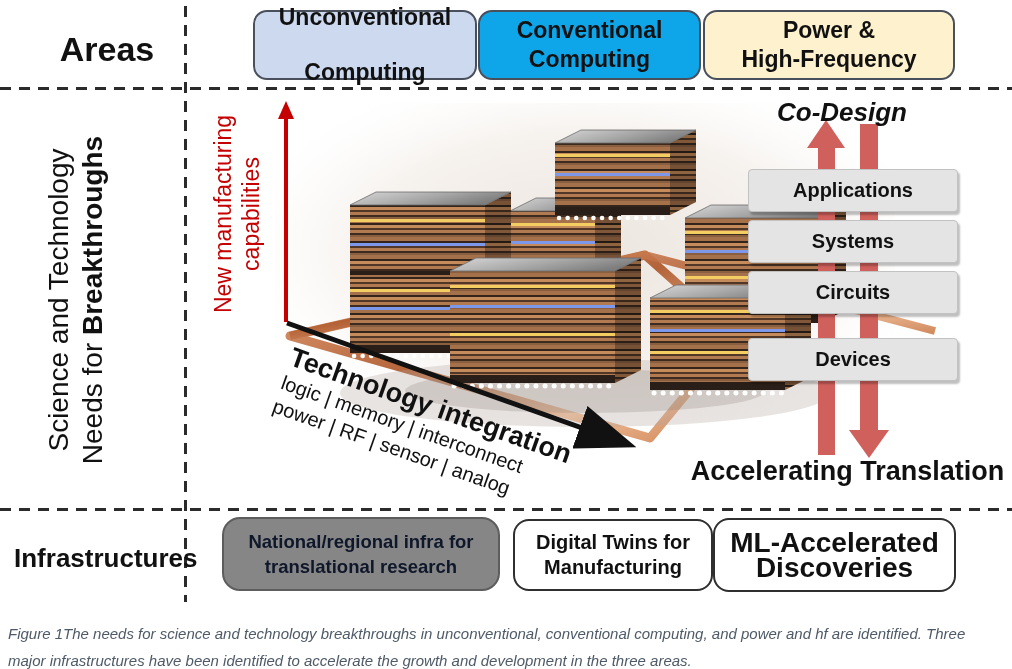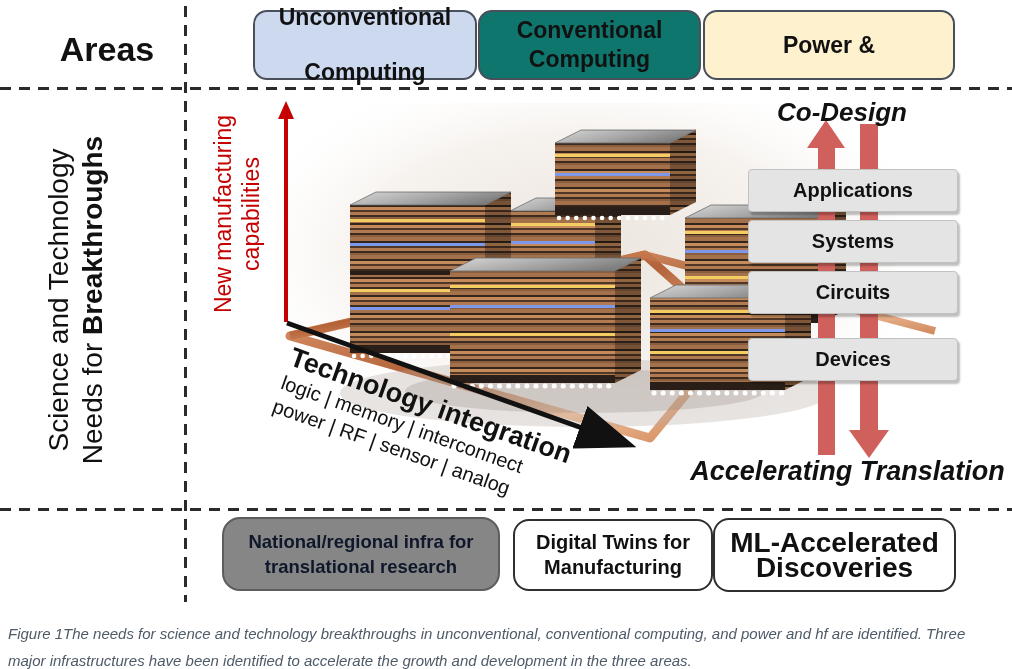--- a/index.html
+++ b/index.html
@@ -13,42 +13,42 @@
   .dash-v{position:absolute;width:3px;
           background:repeating-linear-gradient(180deg,#2b2b2b 0 11px,transparent 11px 19px);}
 
   
   .areas-label{left:42px;top:30px;width:130px;text-align:center;
                font-size:34px;font-weight:bold;}
   .area-box{top:10px;height:70px;border:2px solid #49505c;border-radius:14px;
             display:flex;flex-direction:column;align-items:center;justify-content:center;
             font-size:23px;font-weight:bold;line-height:29px;text-align:center;box-sizing:border-box;}
   .area-blue{left:253px;width:224px;background:#cdd9ee;gap:26px;}
-  .area-green{left:478px;width:223px;background:#0f766e;align-items:center;}
+  .area-green{left:478px;width:223px;background:#0ea5e9;align-items:center;}
   .area-yellow{left:703px;width:252px;background:#fdf2cd;}
 
   
   .side-label{left:-133px;top:265px;width:420px;height:70px;text-align:center;
               font-size:28px;line-height:34px;transform:rotate(-90deg);}
   .side-label b{font-weight:bold;}
 
   
   .yaxis-label{left:127px;top:186px;width:220px;height:56px;text-align:center;
                color:#c40000;font-size:23px;line-height:28px;transform:rotate(-90deg);}
 
   
   .xaxis-block{left:296px;top:342px;transform:rotate(19.5deg);transform-origin:0 0;z-index:4;}
   .xaxis-title{font-size:27px;font-weight:bold;line-height:30px;}
   .xaxis-sub{font-size:20px;line-height:25px;}
 
   
   .codesign{left:722px;top:97px;width:240px;text-align:center;z-index:5;
             font-size:26px;font-weight:bold;font-style:italic;}
   .accel{left:690px;top:456px;width:315px;text-align:center;z-index:5;
-         font-size:27px;font-weight:bold;font-style:italic;}
+         font-size:27px;font-weight:bold;}
   .bar{position:absolute;background:#d0605c;z-index:2;}
   .tri-up{position:absolute;width:0;height:0;z-index:2;
           border-left:19px solid transparent;border-right:19px solid transparent;
           border-bottom:28px solid #d0605c;}
   .tri-down{position:absolute;width:0;height:0;z-index:2;
           border-left:20px solid transparent;border-right:20px solid transparent;
           border-top:28px solid #d0605c;}
   .stack-box{left:748px;width:210px;height:43px;z-index:3;
              background:#e4e4e4;border:1px solid #c2c2c2;border-radius:4px;
              box-shadow:2px 3px 2px rgba(0,0,0,0.25);
@@ -85,20 +85,21 @@
   <div class="abs area-box area-blue">
     <span>Unconventional</span>
     <span>Computing</span>
   </div>
   <div class="abs area-box area-green">
     <span>Conventional</span>
     <span>Computing</span>
   </div>
   <div class="abs area-box area-yellow">
     <span>Power &amp;</span>
+    <span>High-Frequency</span>
   </div>
 
   <div class="abs side-label">
     <span>Science and Technology</span><br>
     <span>Needs for </span><b>Breakthroughs</b>
   </div>
 
   <div class="abs yaxis-label">
     <span>New manufacturing</span><br>
     <span>capabilities</span>
@@ -249,20 +250,21 @@
   </div>
   <div class="abs stack-box" style="top:271px;">
     <span>Circuits</span>
   </div>
   <div class="abs stack-box" style="top:338px;text-align:center;">
     <span>Devices</span>
   </div>
 
   <div class="abs accel">Accelerating Translation</div>
 
+  <div class="abs infra-label">Infrastructures</div>
 
   <div class="abs infra-box infra-dark">
     <span>National/regional infra for</span>
     <span>translational research</span>
   </div>
   <div class="abs infra-box infra-white1">
     <span>Digital Twins for</span>
     <span>Manufacturing</span>
   </div>
   <div class="abs infra-box infra-white2">

